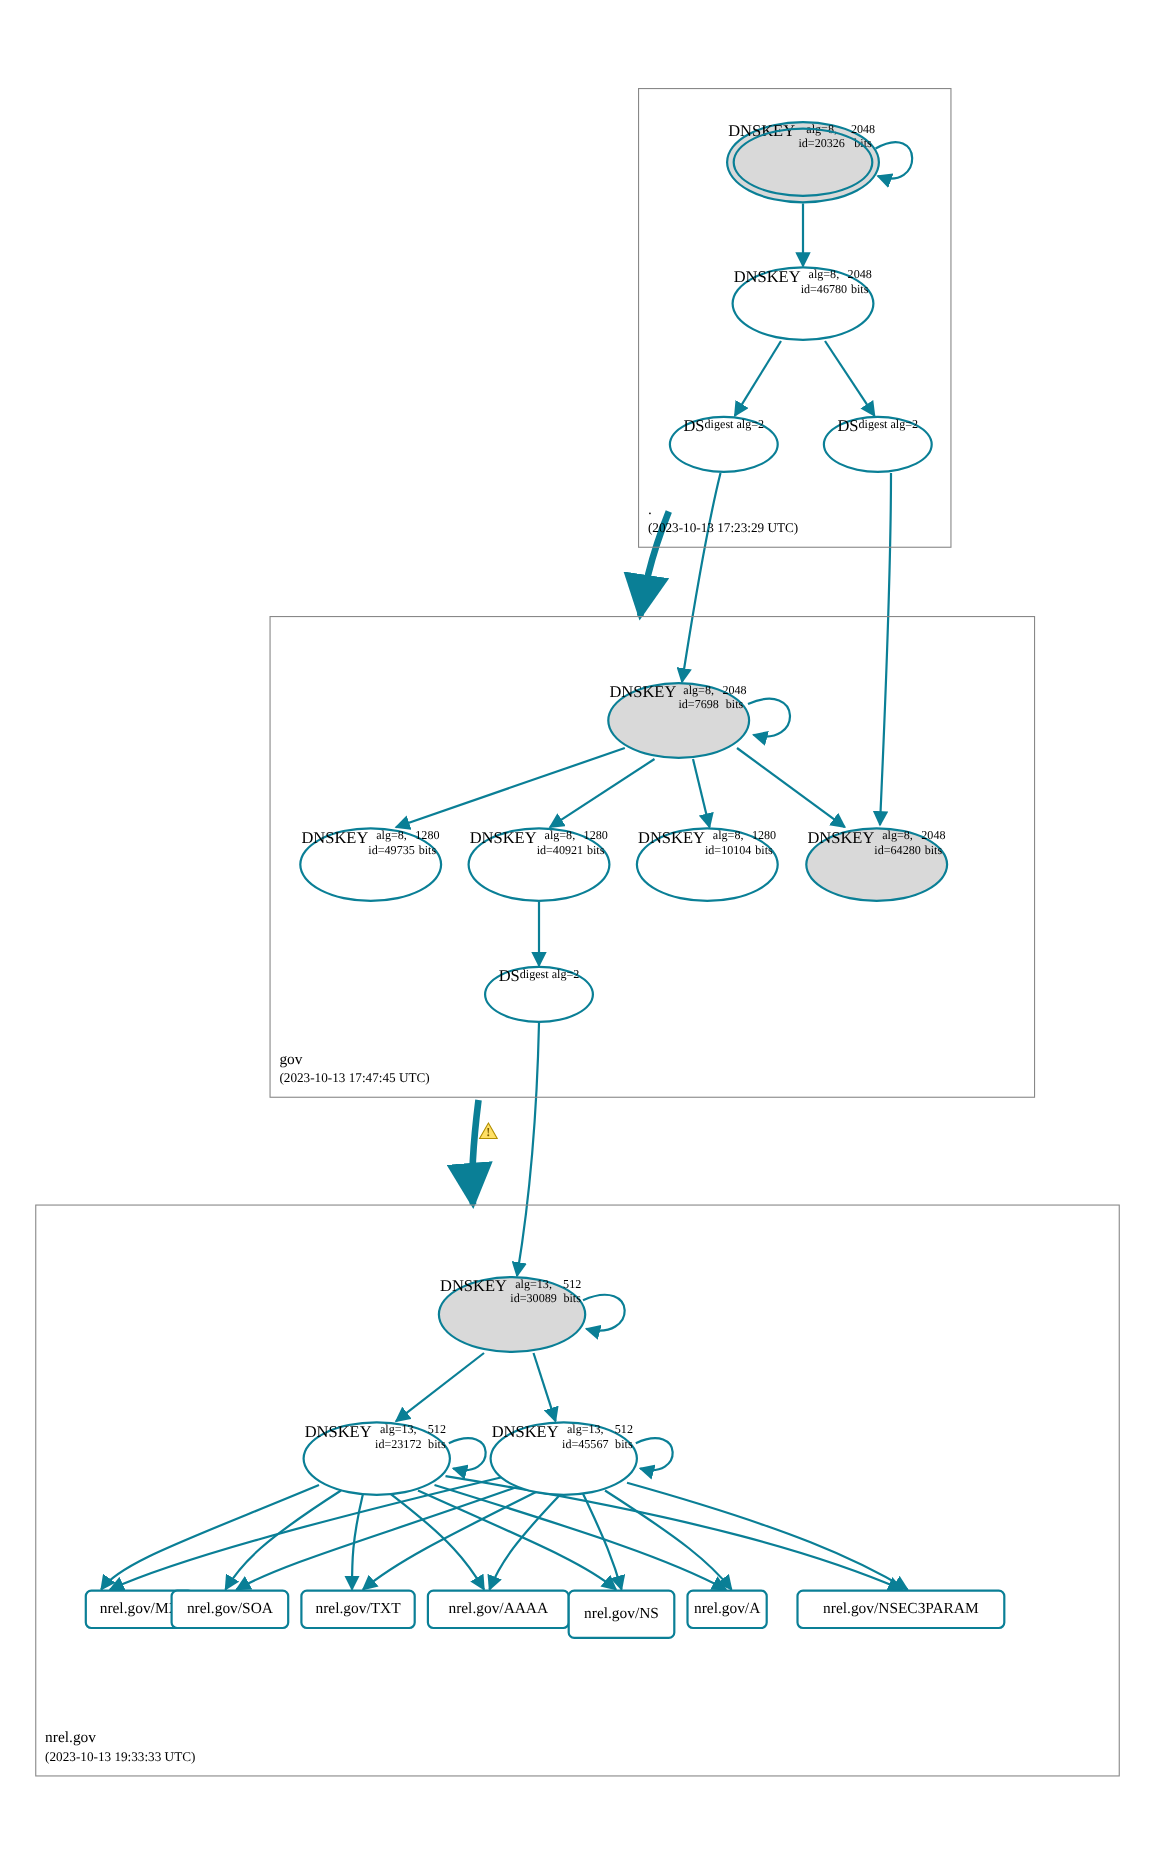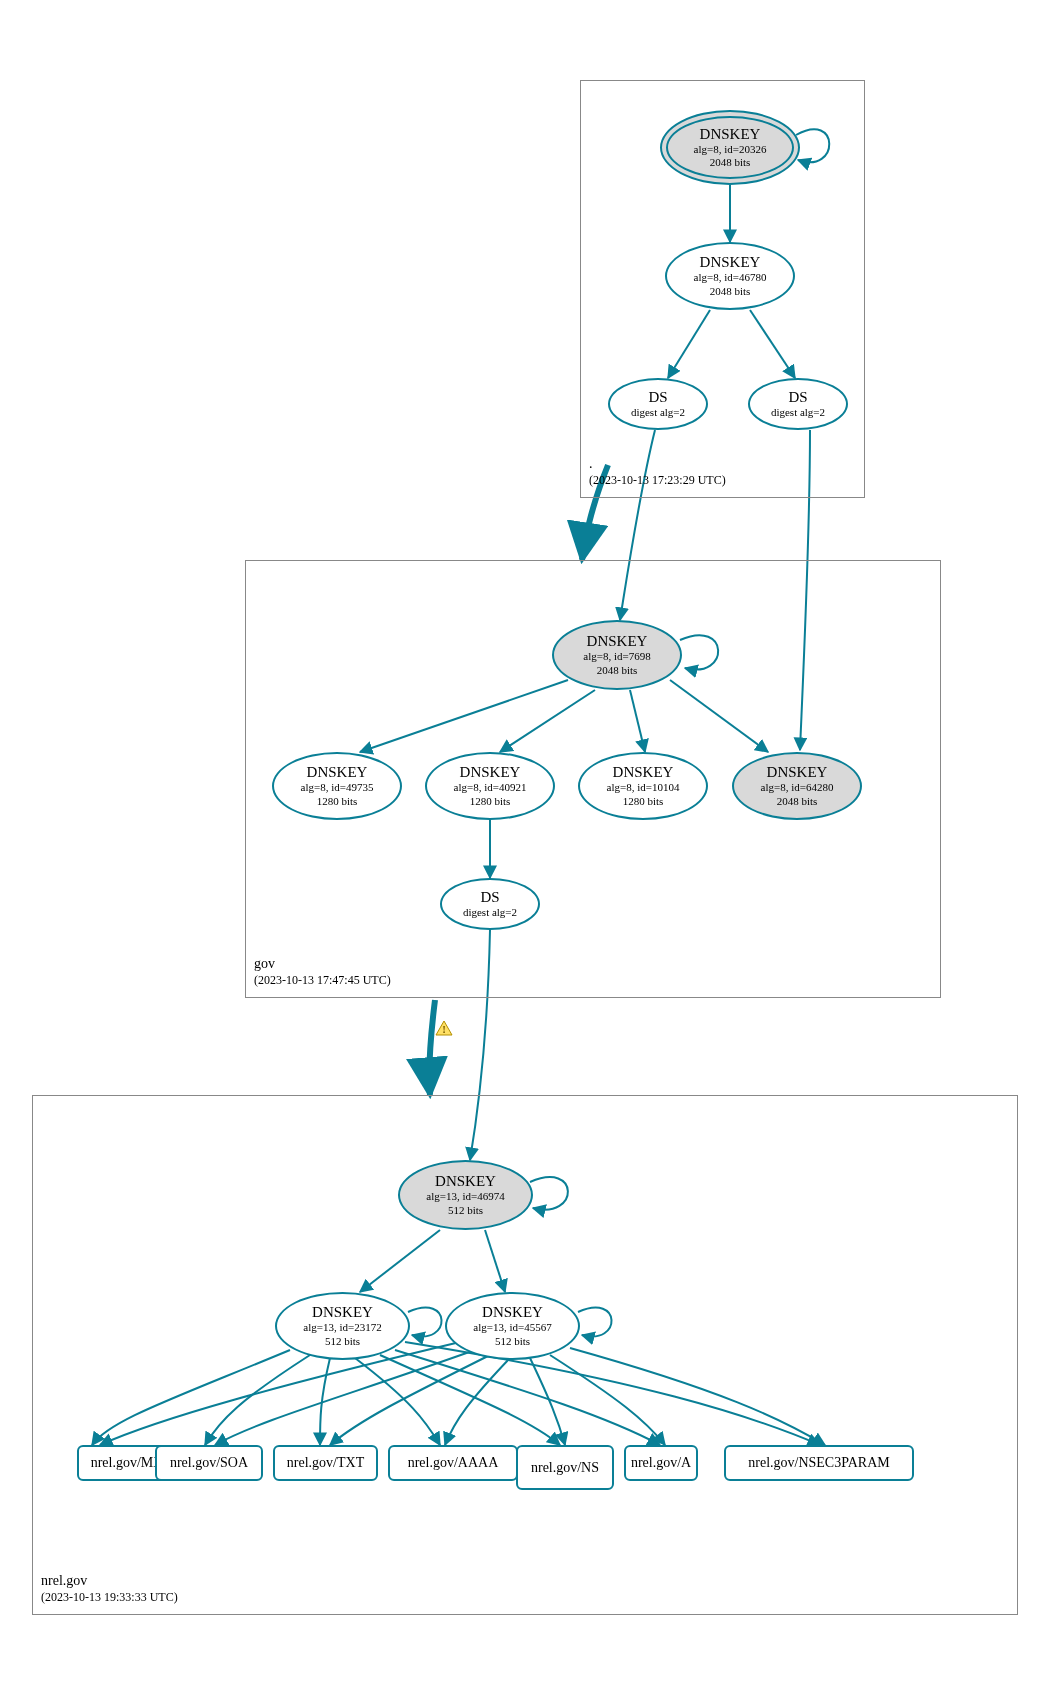--- a/index.html
+++ b/index.html
@@ -29,22 +29,22 @@
   }
   .zone-label .ts {
     font-size: 12px;
   }
   .node {
     position: absolute;
     border: 2px solid #0a7f96;
     border-radius: 50%;
     background: #fff;
     display: flex;
-    flex-direction: column;
-    align-items: center;
+    flex-direction: row;
+    align-items: flex-start;
     justify-content: center;
     text-align: center;
     box-sizing: border-box;
   }
   .node.filled {
     background: #d9d9d9;
   }
   .node.double::after {
     content: "";
     position: absolute;
@@ -228,21 +228,21 @@
 
   <div class="zone" style="left:12px; top:1075px; width:986px; height:520px;">
     <div class="zone-label">
       <div>nrel.gov</div>
       <div class="ts">(2023-10-13 19:33:33 UTC)</div>
     </div>
   </div>
 
   <div class="node filled" style="left:378px; top:1140px; width:135px; height:70px;">
     <div class="title">DNSKEY</div>
-    <div class="sub">alg=13, id=46974</div>
+    <div class="sub">alg=13, id=30089</div>
     <div class="sub">512 bits</div>
   </div>
 
   <div class="node" style="left:255px; top:1272px; width:135px; height:68px;">
     <div class="title">DNSKEY</div>
     <div class="sub">alg=13, id=23172</div>
     <div class="sub">512 bits</div>
   </div>
   <div class="node" style="left:425px; top:1272px; width:135px; height:68px;">
     <div class="title">DNSKEY</div>

